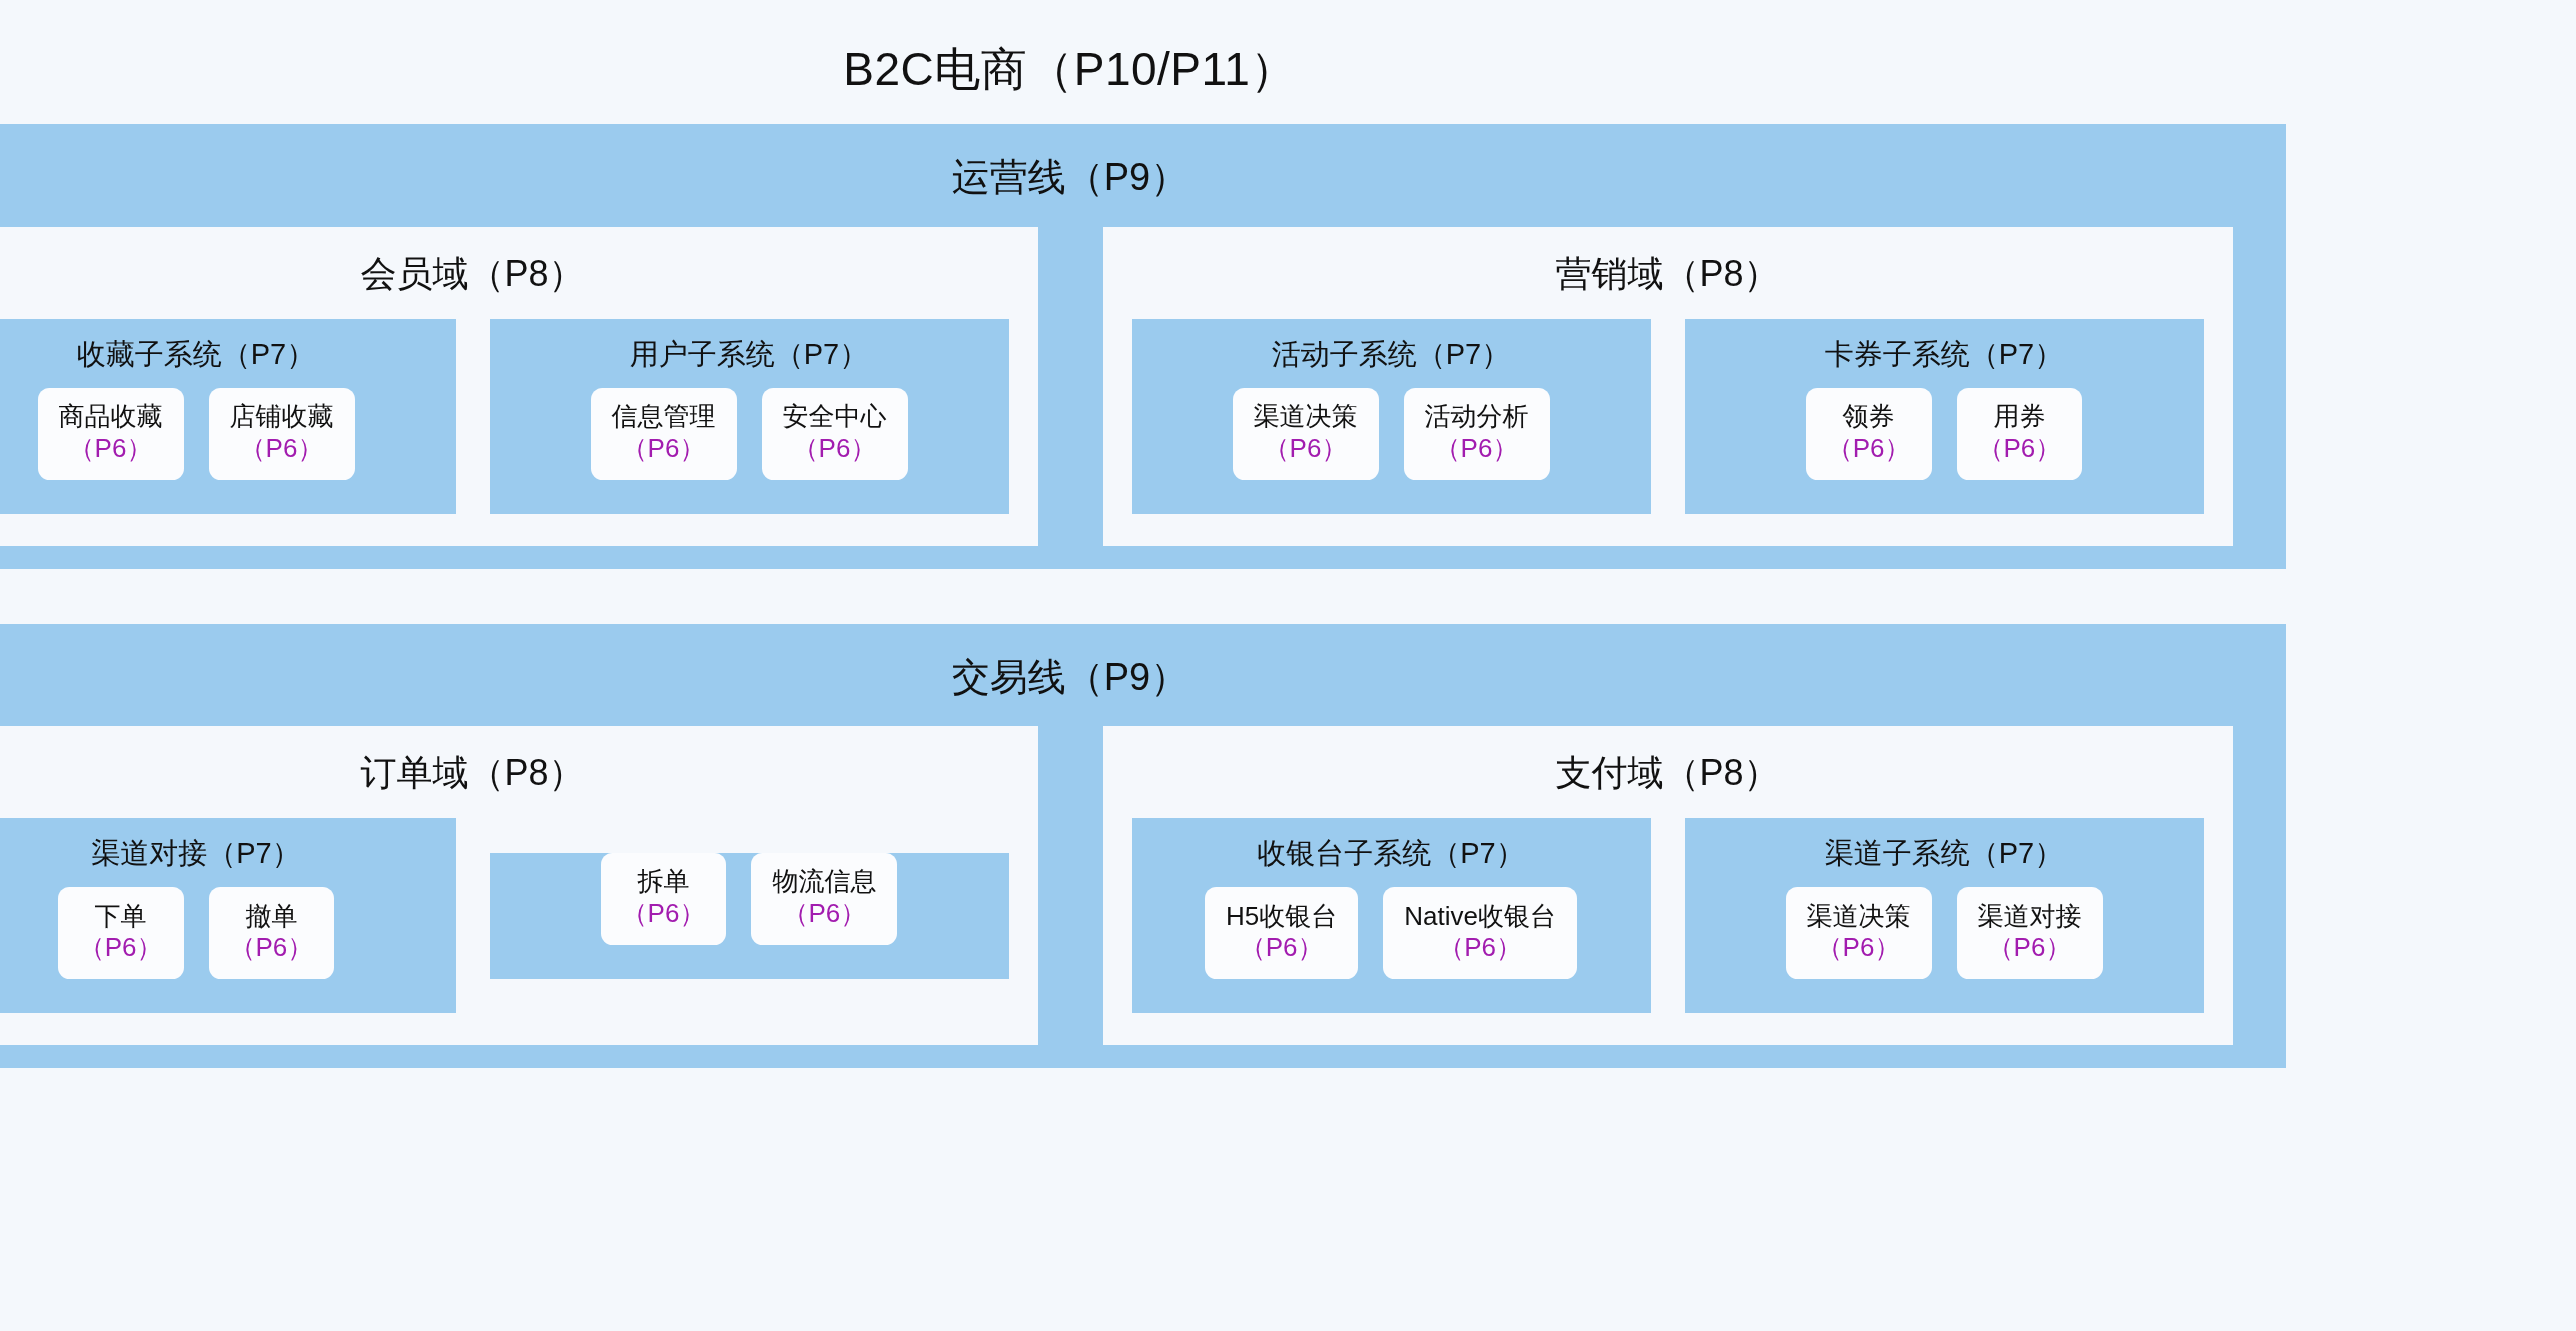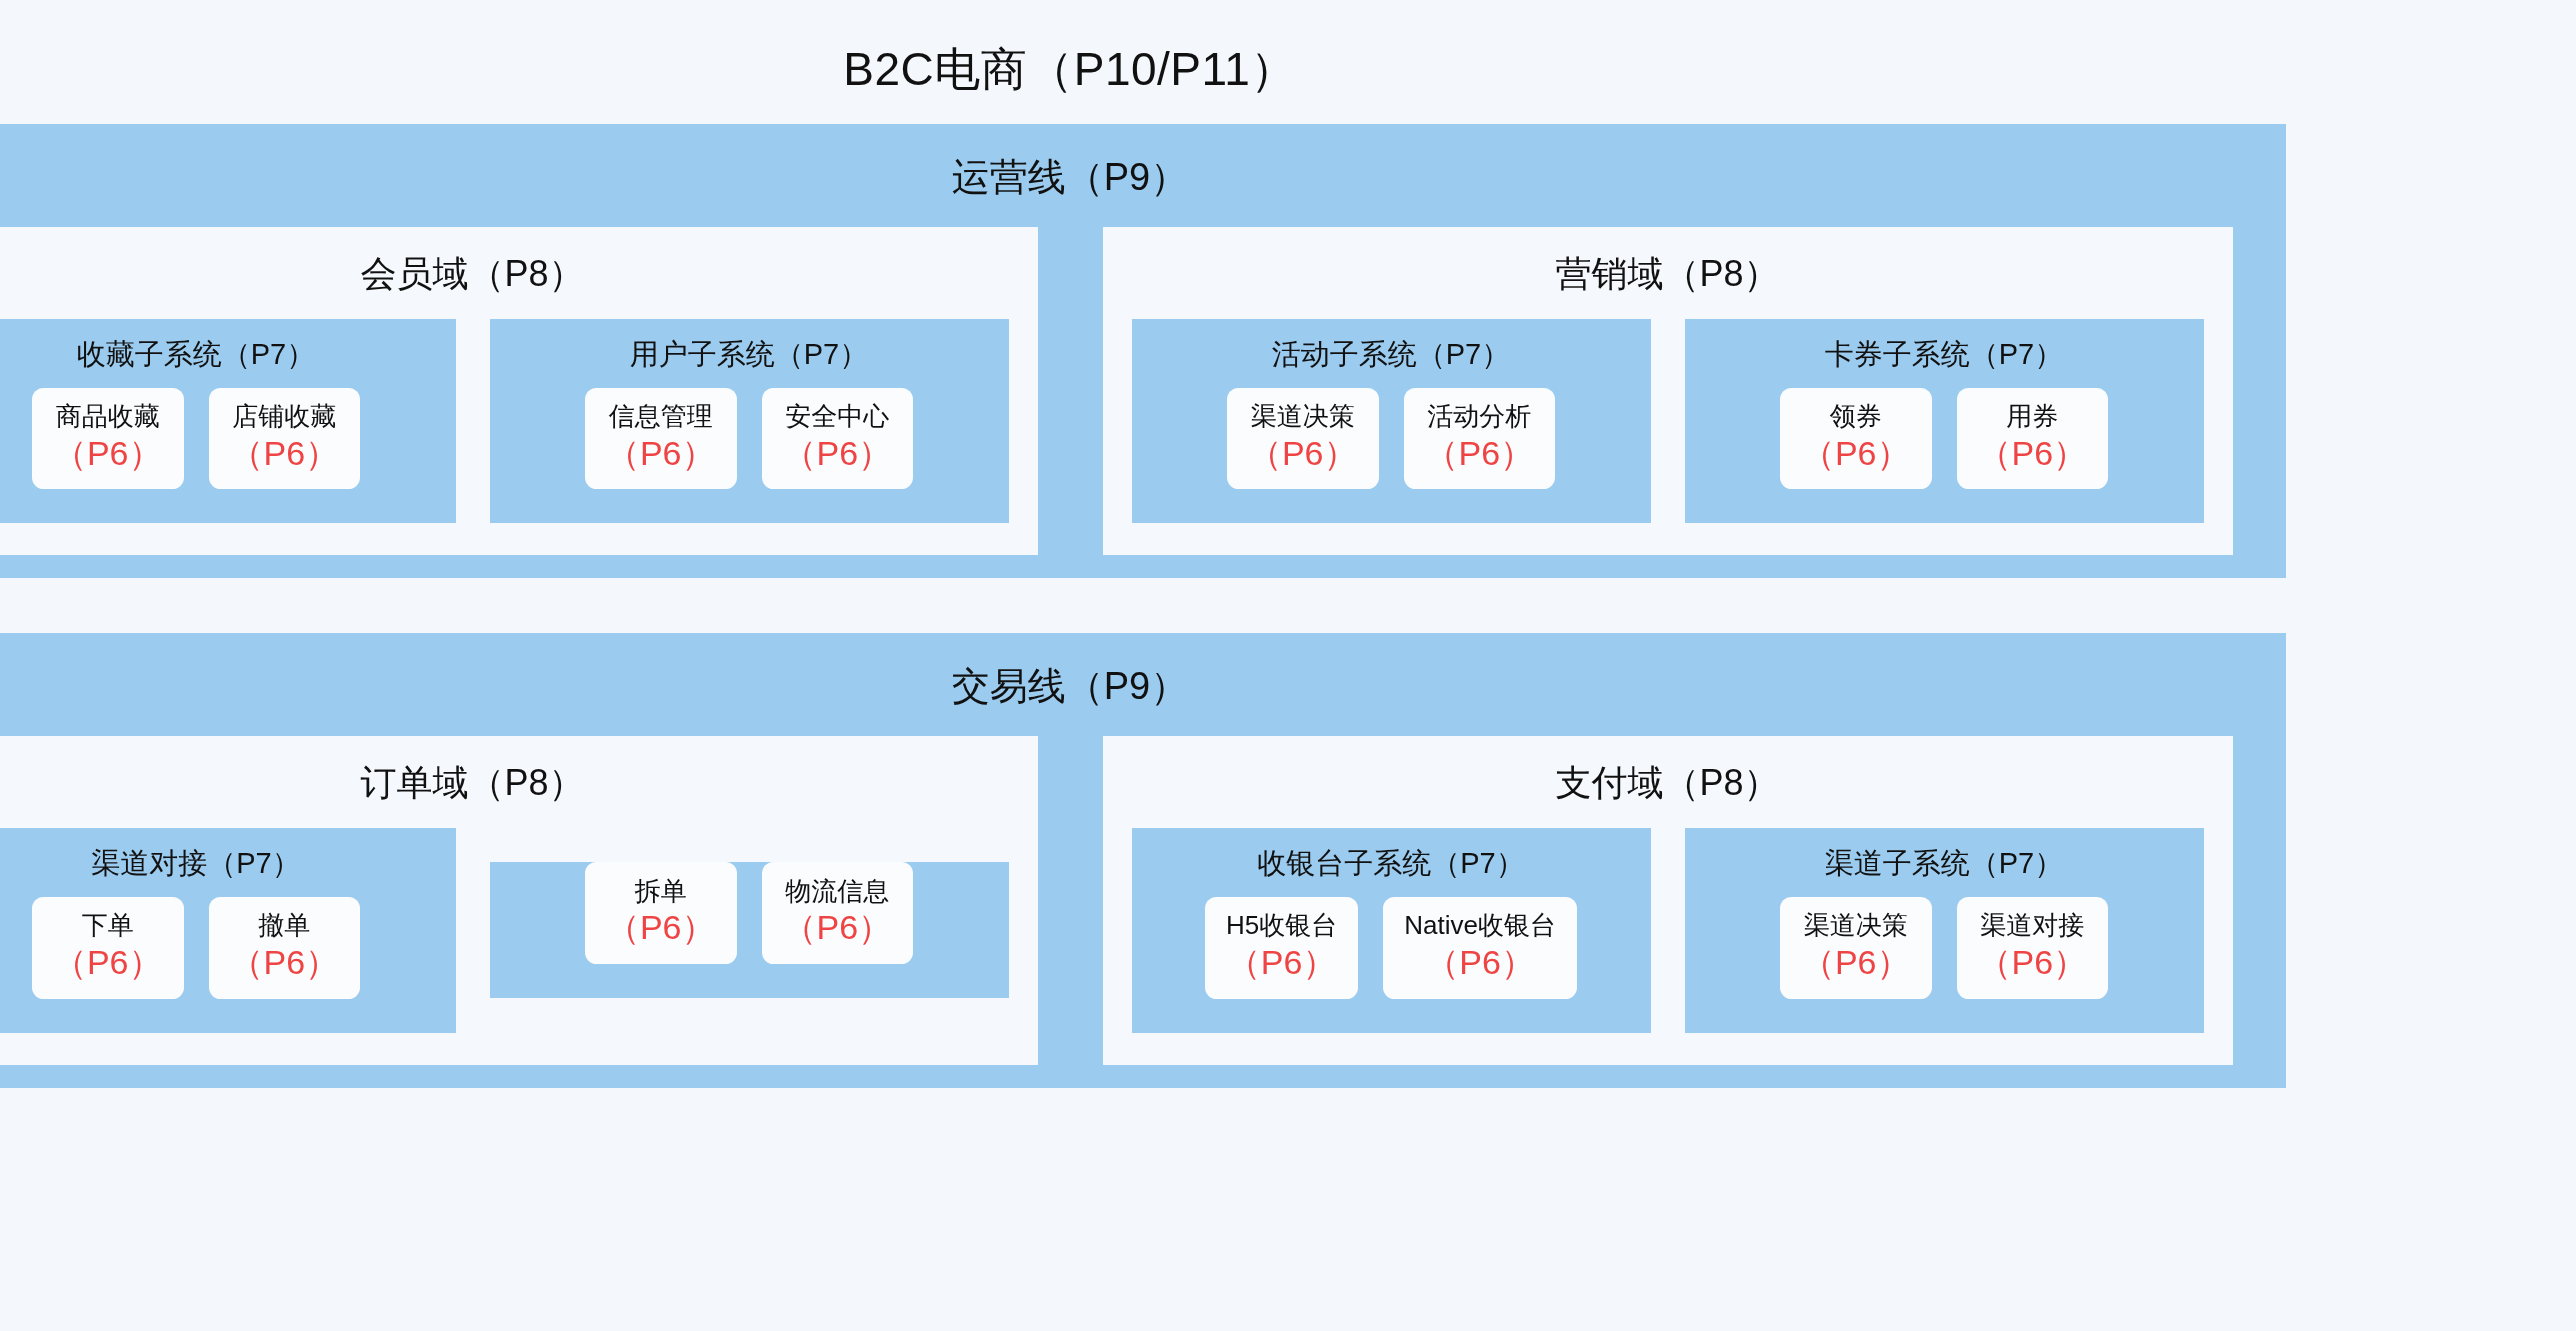--- a/index.html
+++ b/index.html
@@ -143,23 +143,23 @@
     text-align: center;
     flex: 0 1 auto;
   }
   .module-name {
     font-size: 26px;
     line-height: 1.22;
     color: #111111;
     white-space: nowrap;
   }
   .module-level {
-    font-size: 34px;
+    font-size: 26px;
     line-height: 1.22;
-    color: #ef4444;
+    color: #a21caf;
     white-space: nowrap;
   }
 </style>
 </head>
 <body>
 
 <div id="diagram-root">
 
   <div class="page-title">B2C电商（P10/P11）</div>
 

